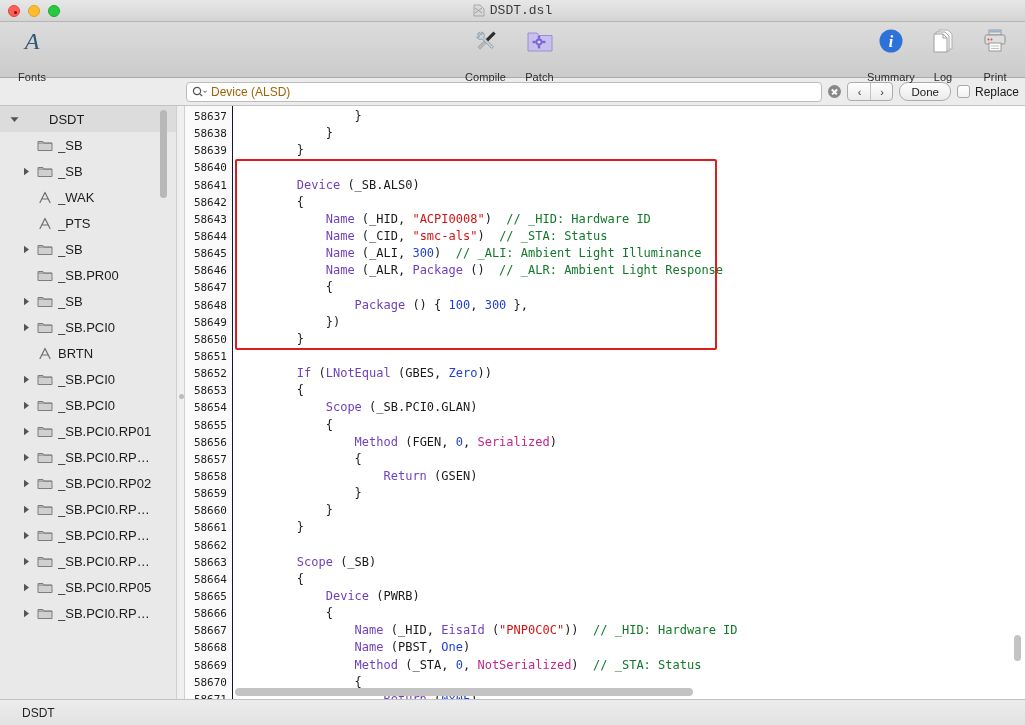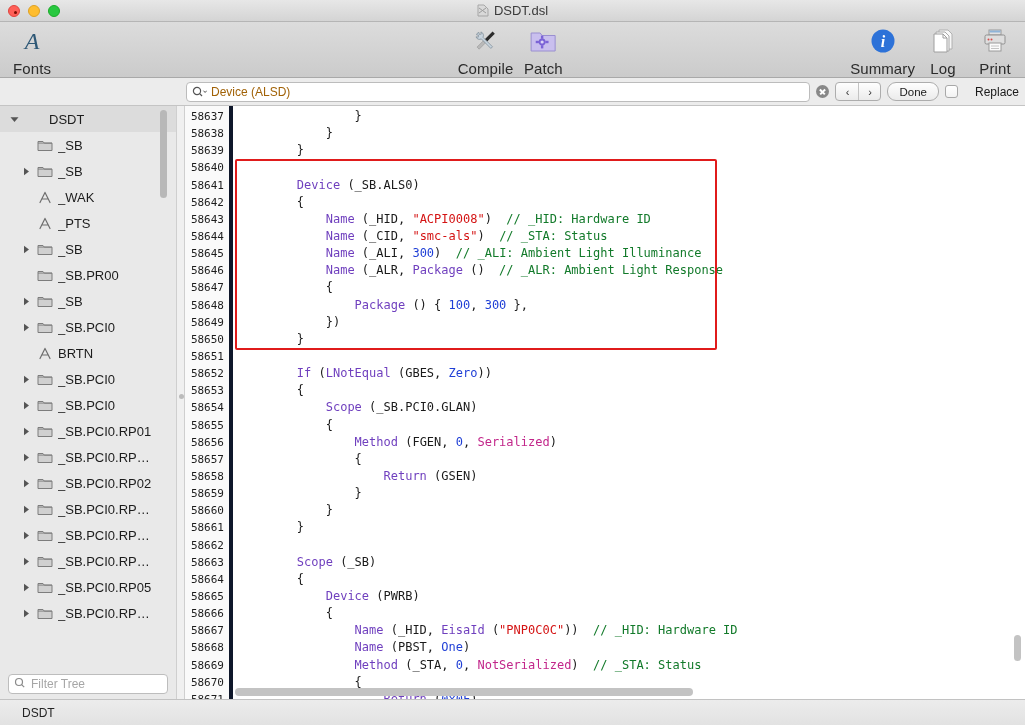--- a/index.html
+++ b/index.html
@@ -22,36 +22,36 @@
   }
   .traffic { position: absolute; left: 8px; top: 5px; display: flex; gap: 8px; }
   .tl { width: 12px; height: 12px; border-radius: 50%; position: relative; }
   .tl.red { background: #ff5f57; border: 0.5px solid #e0443e; }
   .tl.red::after{ content:""; position:absolute; left:4.5px; top:4.5px; width:3px;height:3px;border-radius:50%;background:#7a0c00;}
   .tl.yellow { background: #ffbd2e; border: 0.5px solid #dea123; }
   .tl.green { background: #28c840; border: 0.5px solid #1aab29; }
   .title-center {
     position: absolute; left: 0; right: 0; text-align: left;
     font-size: 13px; color: #3b3b3b; font-weight: 500;
-    display: flex; align-items: center; justify-content: center; gap: 5px;
+    display: flex; align-items: center; justify-content: center; gap: 5px; font-family: Liberation Mono, monospace;
   }
   .doc-icon { width: 12px; height: 13px; display: inline-block; opacity: .65; }
 
   
   .toolbar {
     height: 56px; flex: 0 0 56px;
     background: linear-gradient(to bottom, #dcdcdc, #cbcbcb);
     border-bottom: 1px solid #a9a9a9;
     display: flex; align-items: flex-start; position: relative;
   }
   .tb-item {
     display: flex; flex-direction: column; align-items: center; justify-content: flex-start;
     padding-top: 4px; min-width: 48px; cursor: default;
   }
-  .tb-label { font-size: 15px; color: #2b2b2b; margin-top: 4px; letter-spacing: .1px; }
+  .tb-label { font-size: 11px; color: #2b2b2b; margin-top: 15px; letter-spacing: .1px; }
   .tb-glyph { height: 30px; display: flex; align-items: center; justify-content: center; }
   .tb-left { margin-left: 8px; }
   .tb-center { position: absolute; left: 50%; transform: translateX(-50%); display: flex; gap: 6px; }
   .tb-right { position: absolute; right: 6px; display: flex; gap: 4px; }
 
   
   .findbar {
     height: 28px; flex: 0 0 28px;
     background: #ececec;
     border-bottom: 1px solid #c4c4c4;
@@ -79,21 +79,21 @@
   .seg div {
     width: 22px; display: flex; align-items: center; justify-content: center;
     font-size: 11px; color: #333; cursor: pointer;
   }
   .seg div + div { border-left: 1px solid #c3c3c3; }
   .done-btn {
     height: 19px; padding: 0 11px; border: 1px solid #adadad; border-radius: 9px;
     background: linear-gradient(to bottom,#fefefe,#ebebeb);
     font-size: 11.5px; color: #1a1a1a; display: flex; align-items: center; cursor: pointer;
   }
-  .replace-wrap { display: flex; align-items: center; gap: 17px; cursor: pointer; }
+  .replace-wrap { display: flex; align-items: center; gap: 5px; cursor: pointer; }
   .chk { width: 13px; height: 13px; border: 1px solid #a8a8a8; border-radius: 3px; background: linear-gradient(to bottom,#fff,#f2f2f2); }
   .replace-lbl { font-size: 12px; color: #1a1a1a; }
 
   
   .body { flex: 1; display: flex; min-height: 0; position: relative; background:#fff; }
 
   
   .sidebar {
     width: 176px; flex: 0 0 176px; background: #e9e9e9;
     display: flex; flex-direction: column; position: relative;
@@ -128,21 +128,21 @@
   .splitter-dot {
     position: absolute; left: 2px; top: 288px; width: 5px; height: 5px;
     border-radius: 50%; background: #bbb;
   }
 
   
   .editor { flex: 1; display: flex; flex-direction: column; min-width: 0; background: #fff; position: relative; }
   .editor-inner { flex: 1; display: flex; min-height: 0; overflow: hidden; position: relative; }
   .gutter {
     width: 48px; flex: 0 0 48px; background: #fafafa;
-    border-right: 4px solid #0f172a;
+    border-right: 1px solid #0f172a;
     font-family: "DejaVu Sans Mono", monospace; font-size: 11px;
     color: #1c1c1c; text-align: right; padding-right: 5px;
     padding-top: 2px;
   }
   .gutter div { height: 17.15px; line-height: 17.15px; }
   .code {
     flex: 1; position: relative; overflow: hidden;
     font-family: "DejaVu Sans Mono", monospace; font-size: 12px;
     padding-top: 2px; padding-left: 6px;
     white-space: pre;
@@ -561,31 +561,20 @@
               <span class="ico">
                 <svg width="16" height="13" viewBox="0 0 16 13">
                   <path d="M1 2.5h5l1.3 1.6H15V11.5H1z" fill="#d0d0d0" stroke="#7d7d7d" stroke-width="1"></path>
                   <path d="M1 4.1h14" stroke="#7d7d7d" stroke-width="0.9"></path>
                 </svg>
               </span>
               <span class="tree-label">_SB.PCI0.RP…</span>
             </div>
           </div>
         <div class="sb-scroll"></div>
-      </div>
-      <div class="filter-area">
-        <div class="filter-field">
-          <span>
-            <svg width="12" height="12" viewBox="0 0 12 12">
-              <circle cx="5" cy="5" r="3.5" fill="none" stroke="#8a8a8a" stroke-width="1.2"></circle>
-              <line x1="7.6" y1="7.6" x2="10.2" y2="10.2" stroke="#8a8a8a" stroke-width="1.2"></line>
-            </svg>
-          </span>
-          <span class="filter-ph" placeholder="Filter Tree">Filter Tree</span>
-        </div>
       </div>
     </div>
 
     <div class="splitter">
       <div class="splitter-dot"></div>
     </div>
 
     <div class="editor">
       <div class="editor-inner">
         <div class="gutter" id="gutter">

